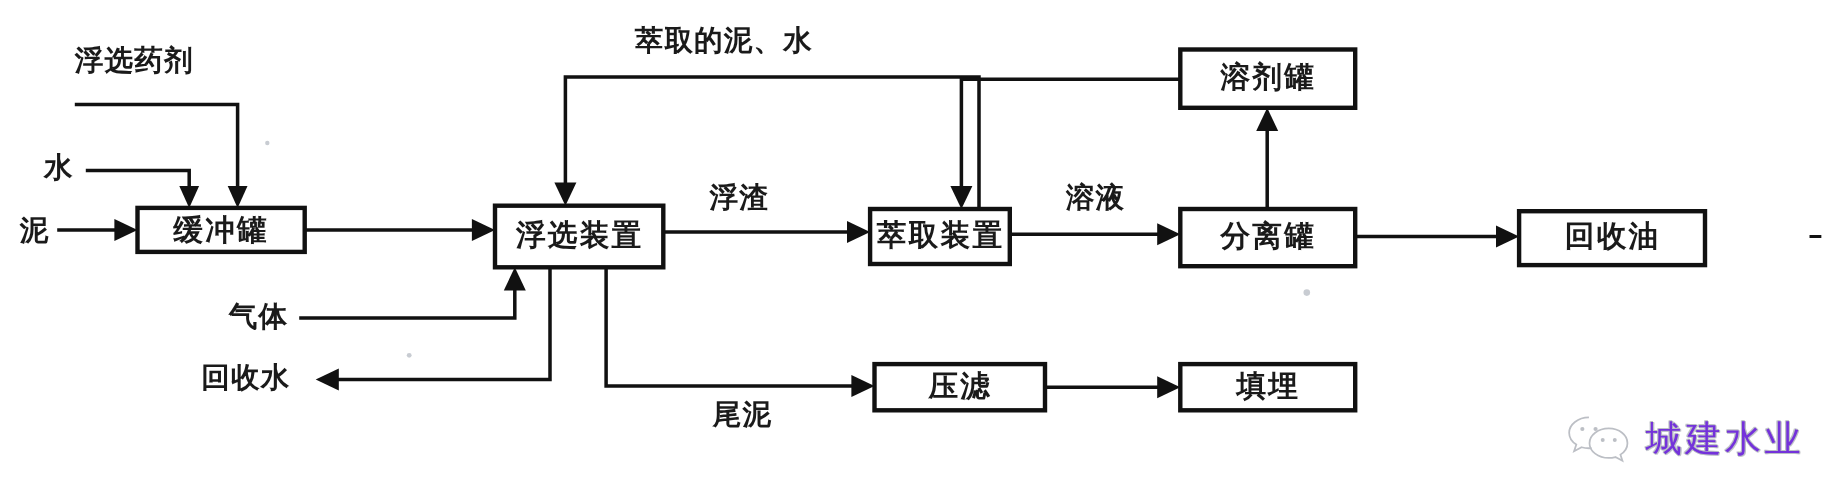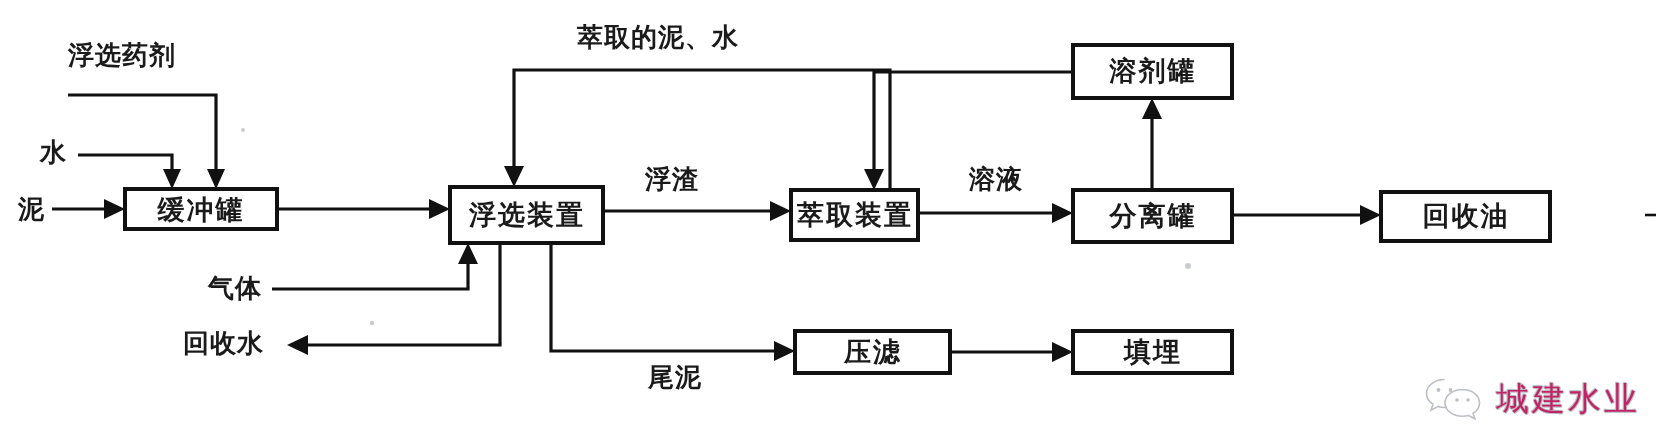--- a/index.html
+++ b/index.html
@@ -47,21 +47,21 @@
     position:absolute;
     right:16px;bottom:18px;
     display:flex;align-items:center;gap:12px;
     opacity:.95;
     pointer-events:none;
   }
   #watermark .wm-text{
     font-family:Liberation Mono, monospace;
     font-size:33px;
     letter-spacing:3px;
-    color:#be185d;
+    color:#6d28d9;
     text-shadow:
        1px 0 0 #b9bcc2, -1px 0 0 #b9bcc2,
        0 1px 0 #b9bcc2, 0 -1px 0 #b9bcc2,
        1px 1px 0 #c9ccd1, -1px -1px 0 #c9ccd1;
     white-space:nowrap;
   }
   #watermark .wm-logo{display:block;}
 </style>
 </head>
 <body>

